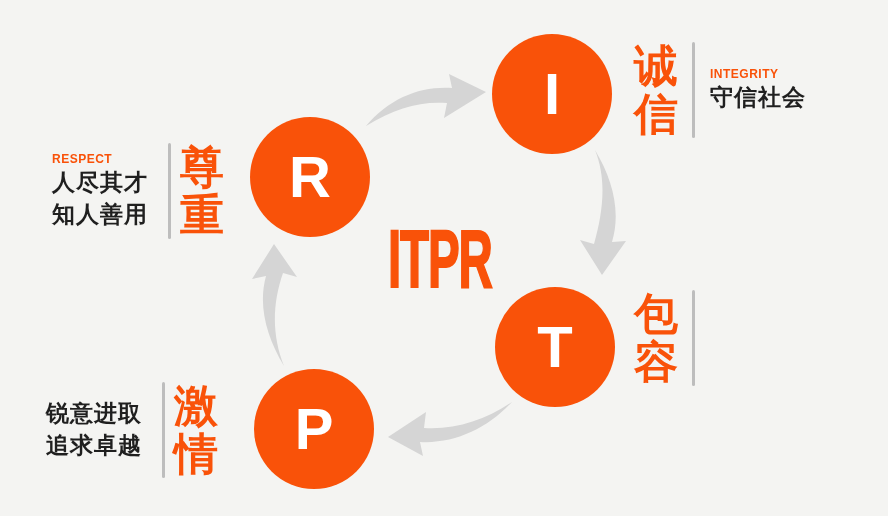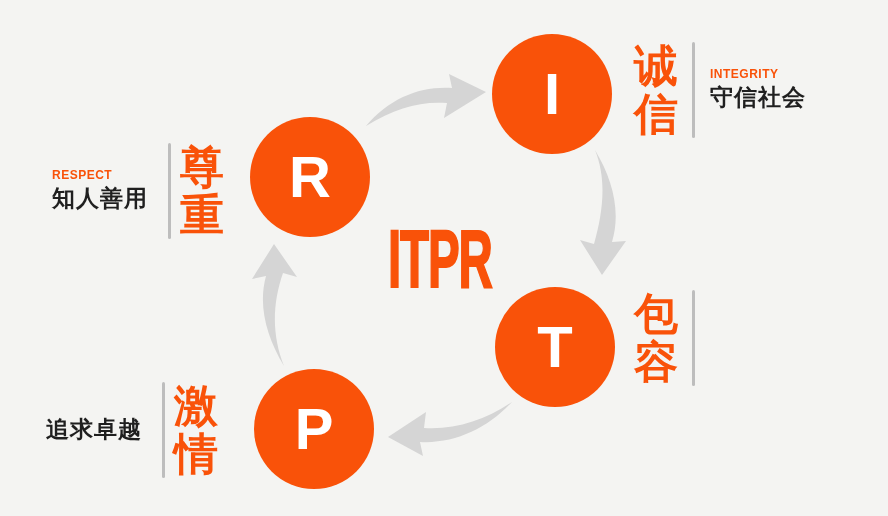--- a/index.html
+++ b/index.html
@@ -132,27 +132,29 @@
   </div>
 
   <div class="group group-t">
     <div class="vtext">包容</div>
     <div class="divider"></div>
   </div>
 
   <div class="group group-r">
     <div class="info">
       <div class="en">RESPECT</div>
+      <div class="line">人尽其才</div>
       <div class="line">知人善用</div>
     </div>
     <div class="divider"></div>
     <div class="vtext">尊重</div>
   </div>
 
   <div class="group group-p">
     <div class="info">
+      <div class="line">锐意进取</div>
       <div class="line">追求卓越</div>
     </div>
     <div class="divider"></div>
     <div class="vtext">激情</div>
   </div>
 
 </div>
 
 </body></html>

